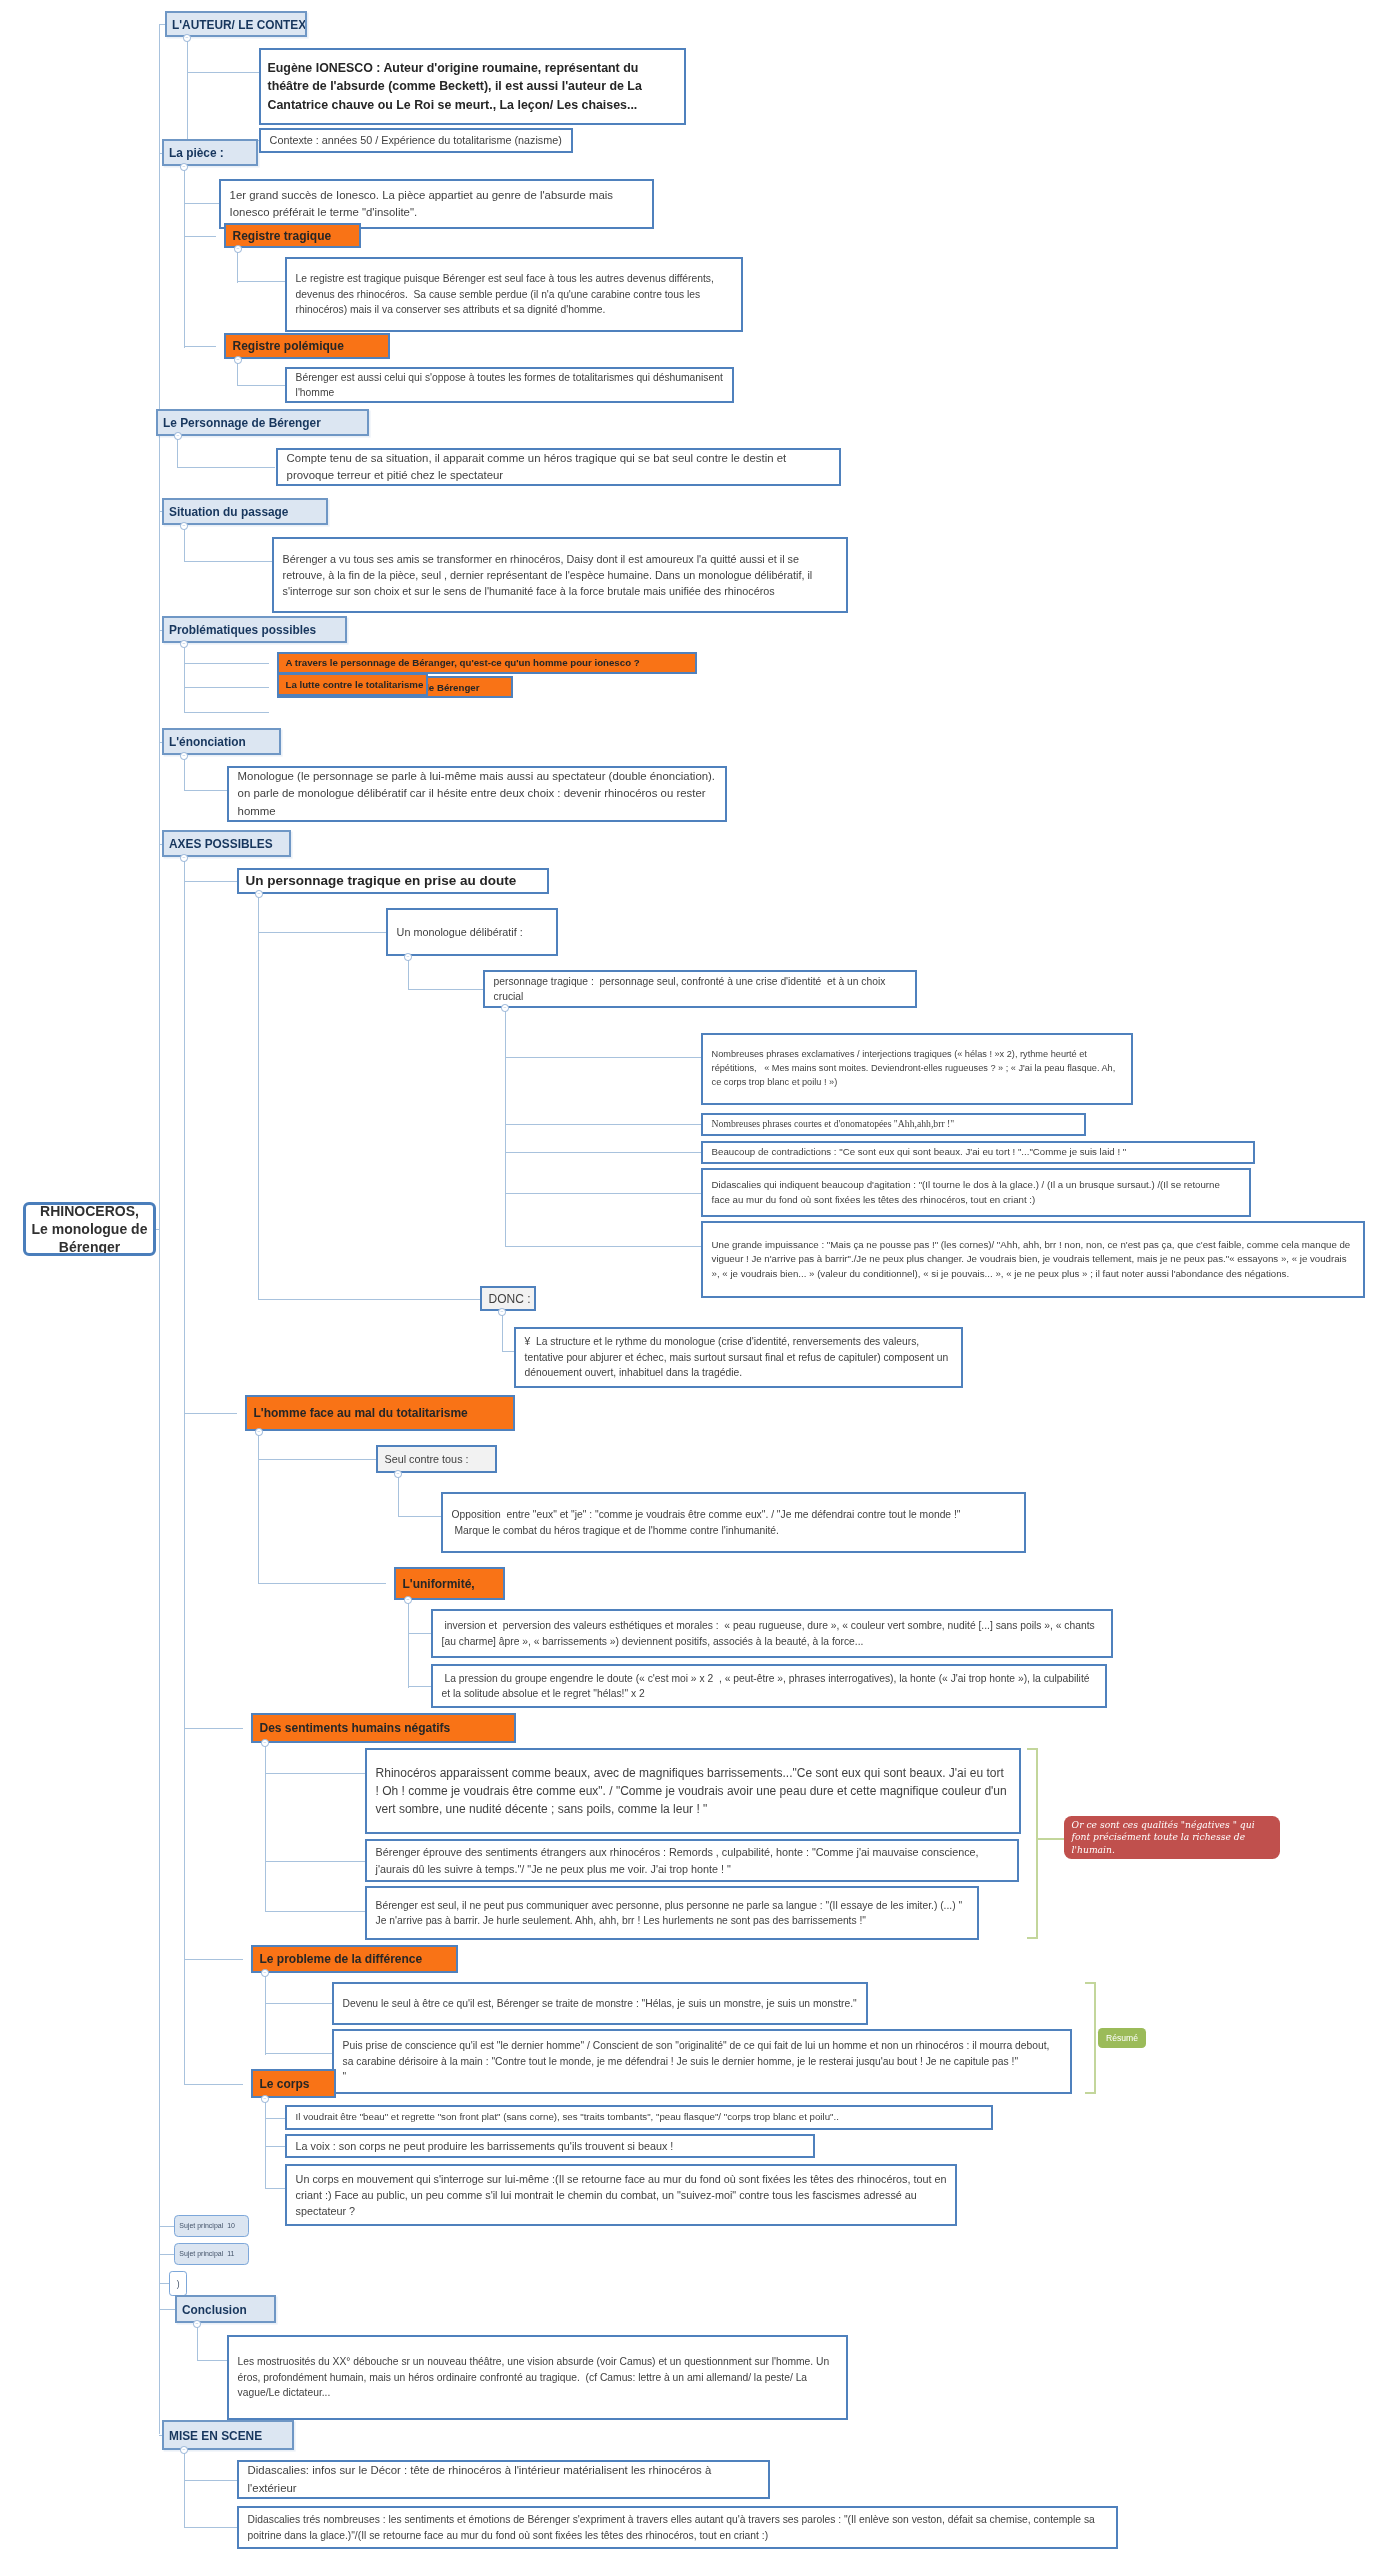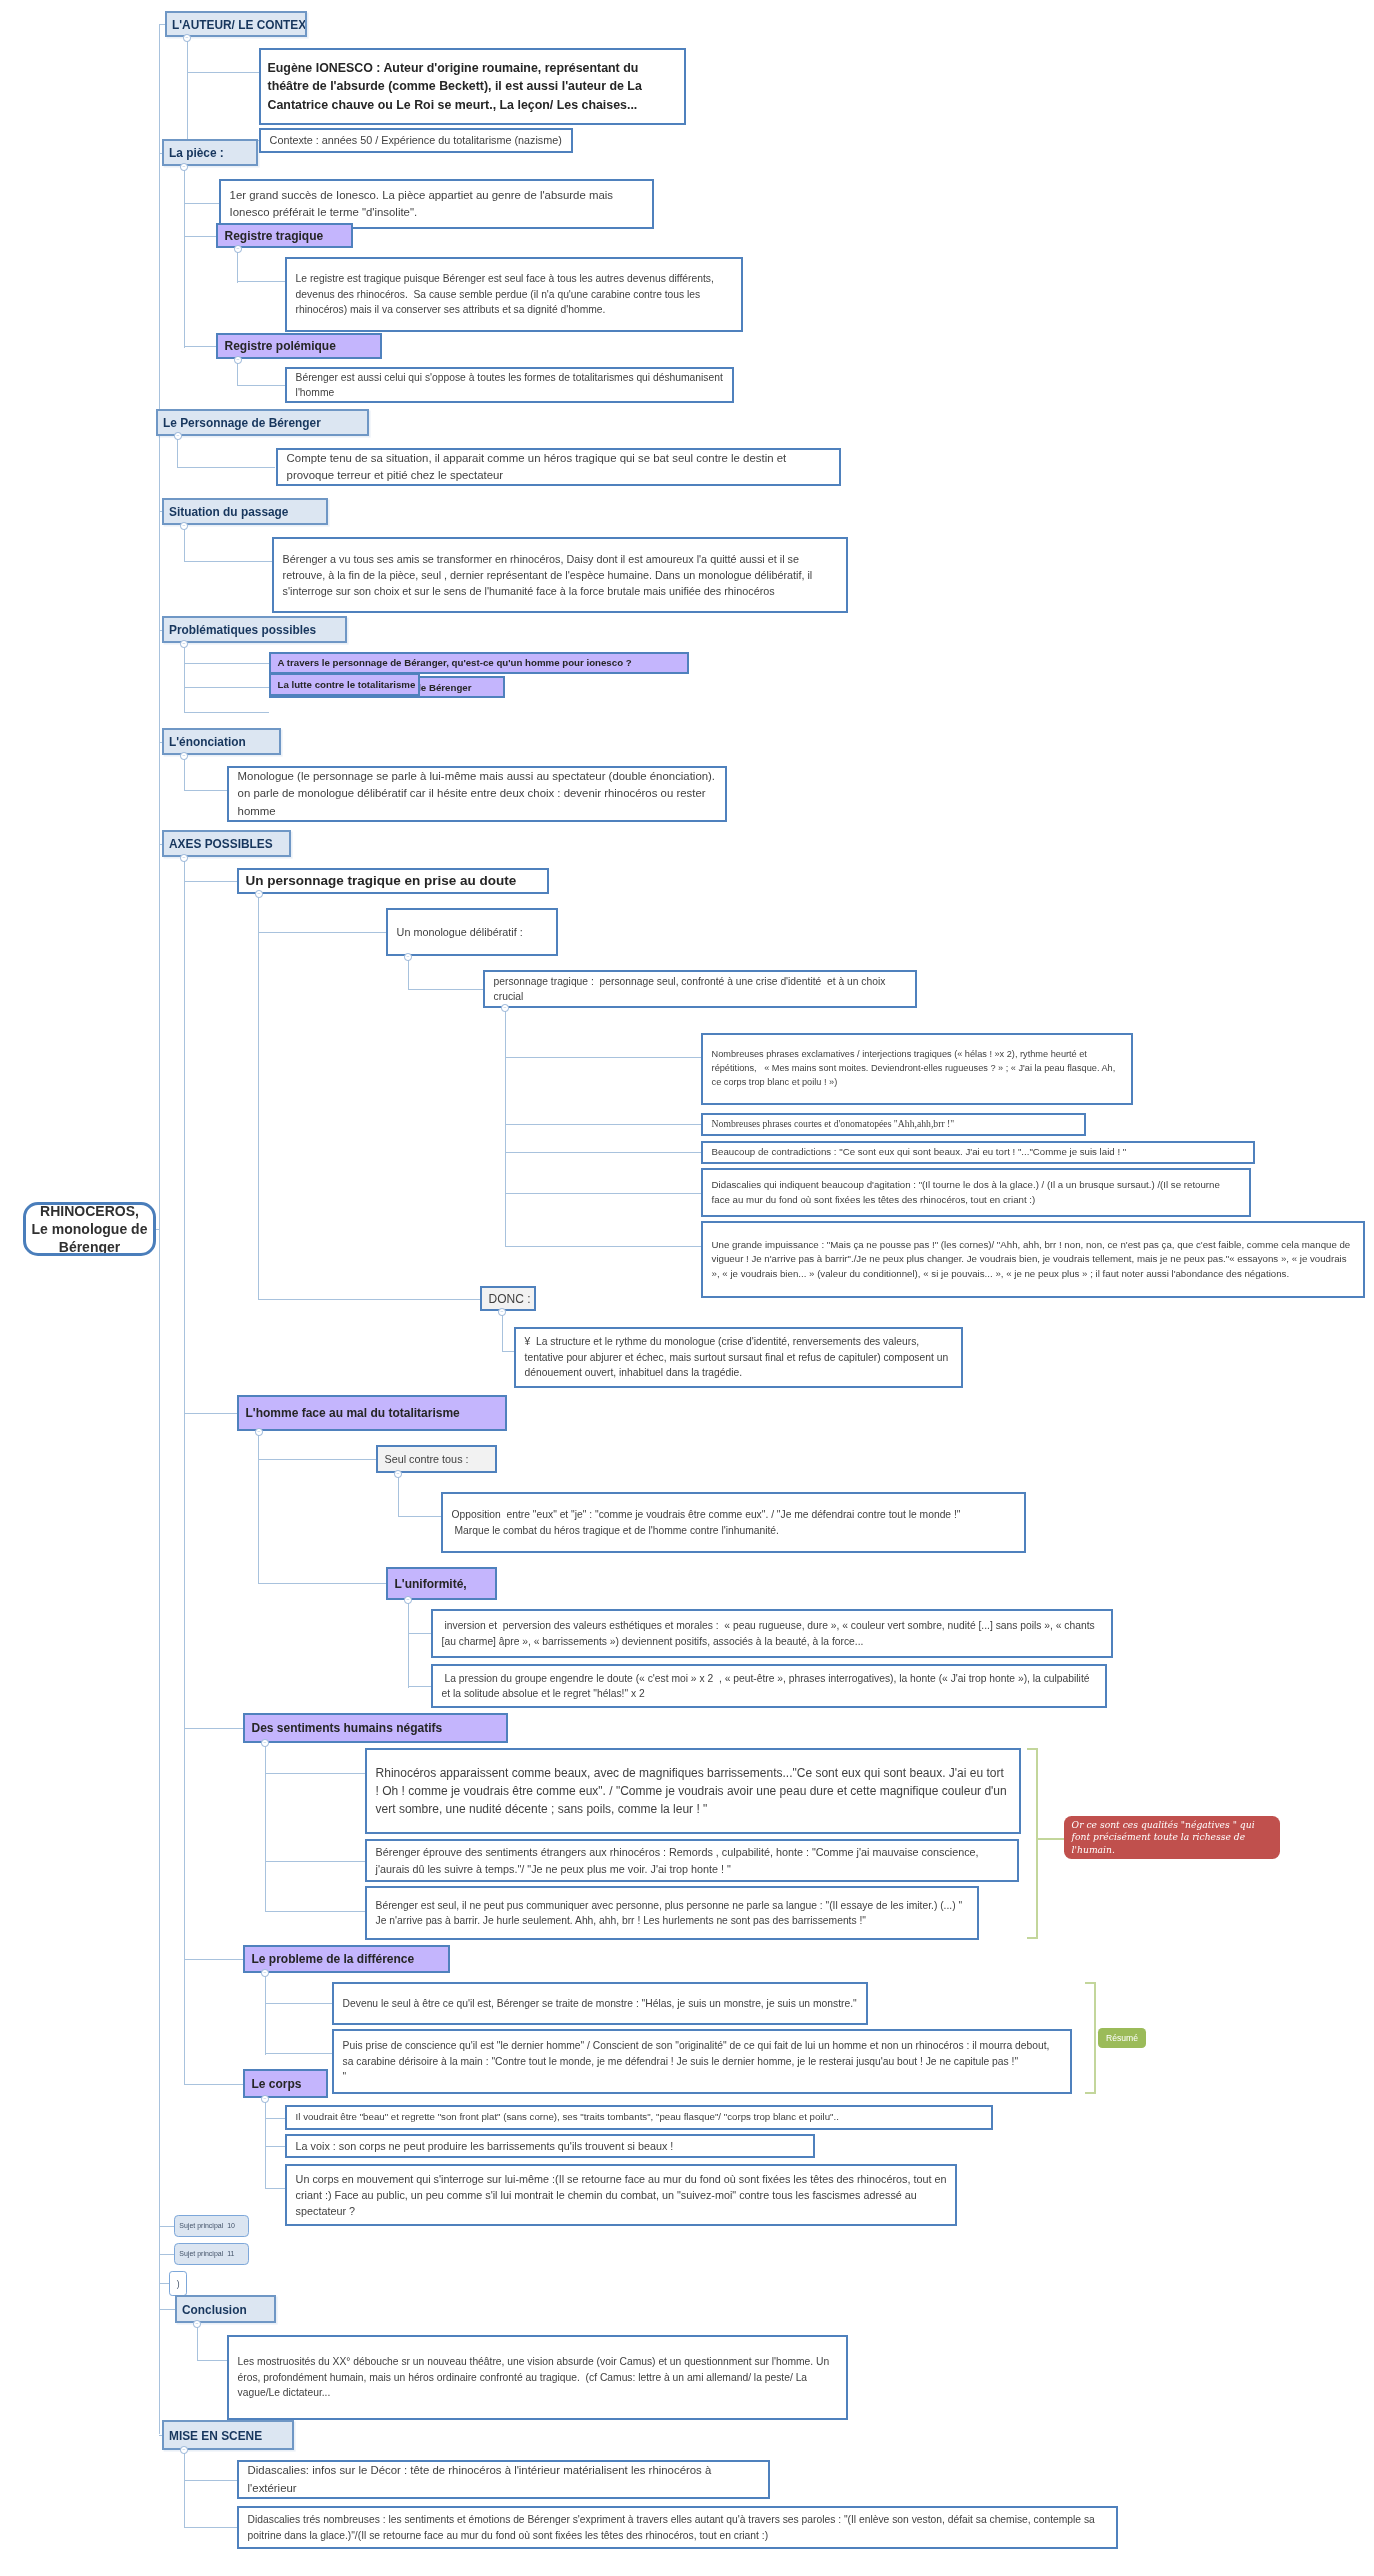--- a/index.html
+++ b/index.html
@@ -1,28 +1,28 @@
 <!DOCTYPE html>
 <html style="font-size:8.6px"><head>
 <meta charset="utf-8">
 <style>
   html,body{margin:0;padding:0;background:#ffffff;}
   body{font-family:"Liberation Sans",sans-serif;}
   #stage{position:relative;width:1374px;height:2576px;background:#ffffff;overflow:hidden;}
   .node{position:absolute;box-sizing:border-box;display:flex;align-items:center;overflow:hidden;z-index:2;}
   .node>span{display:block;white-space:pre-wrap;width:100%;}
-  .s-root{background:#fff;border:3.8px solid #4a7ebb;border-radius:15px;font-weight:bold;color:#303030;
+  .s-root{background:#fff;border:3.8px solid #4a7ebb;border-radius:6px;font-weight:bold;color:#303030;
           font-size:14px;line-height:1.3;justify-content:center;text-align:center;padding:2.2px 5.4px;}
   .s-header{background:#dce6f2;border:2.2px solid #6f97c5;color:#17365d;font-weight:bold;font-size:13.5px;
           padding:1.1px 5.4px;box-shadow:1.6px 1.6px 0 rgba(79,129,189,.12);}
   .s-header>span{transform:scaleX(.88);transform-origin:left center;white-space:nowrap;}
   .s-white{background:#fff;border:2.2px solid #4f81bd;color:#3f3f3f;font-size:10.8px;line-height:1.5;padding:3.2px 8.6px;}
   .s-whitebold{background:#fff;border:2.2px solid #4f81bd;color:#262626;font-weight:bold;font-size:13.5px;line-height:1.5;padding:2.2px 6.5px;}
   .s-gray{background:#f2f2f2;border:2.2px solid #4f81bd;color:#404040;font-size:12px;padding:1.1px 6.5px;}
-  .s-graybold{background:#c4b5fd;border:2.2px solid #4f81bd;color:#262626;font-weight:bold;font-size:12px;padding:1.1px 6.5px;}
+  .s-graybold{background:#f97316;border:2.2px solid #4f81bd;color:#262626;font-weight:bold;font-size:12px;padding:1.1px 6.5px;margin-left:8px;}
   .s-graybold>span,.s-gray>span{white-space:nowrap;}
   .s-small{background:#dbe5f1;border:1.1px solid #7da7d9;border-radius:4.3px;color:#44546a;font-size:7px;padding:1.1px 4.3px;}
   .s-tiny{background:#fff;border:1.1px solid #7da7d9;border-radius:3.2px;color:#44546a;font-size:8.6px;justify-content:center;text-align:center;}
   .s-red{background:#c0504d;border-radius:7.6px;color:#fff;font-family:"DejaVu Serif",serif;font-style:italic;
           font-size:9.2px;line-height:1.35;padding:3.2px 7.6px;}
   .s-greentag{background:#9bbb59;border-radius:4.3px;color:#fff;font-size:8.6px;justify-content:center;text-align:center;}
   .s-bracket{border-top:2.2px solid #c3d69b;border-right:2.2px solid #c3d69b;border-bottom:2.2px solid #c3d69b;background:transparent;}
   .connector{position:absolute;background:#a8c2dd;z-index:1;}
   .connector.green{background:#c3d69b;}
   .collapse{position:absolute;width:7.6px;height:7.6px;border:1.1px solid #95b3d7;border-radius:50%;background:#fff;

